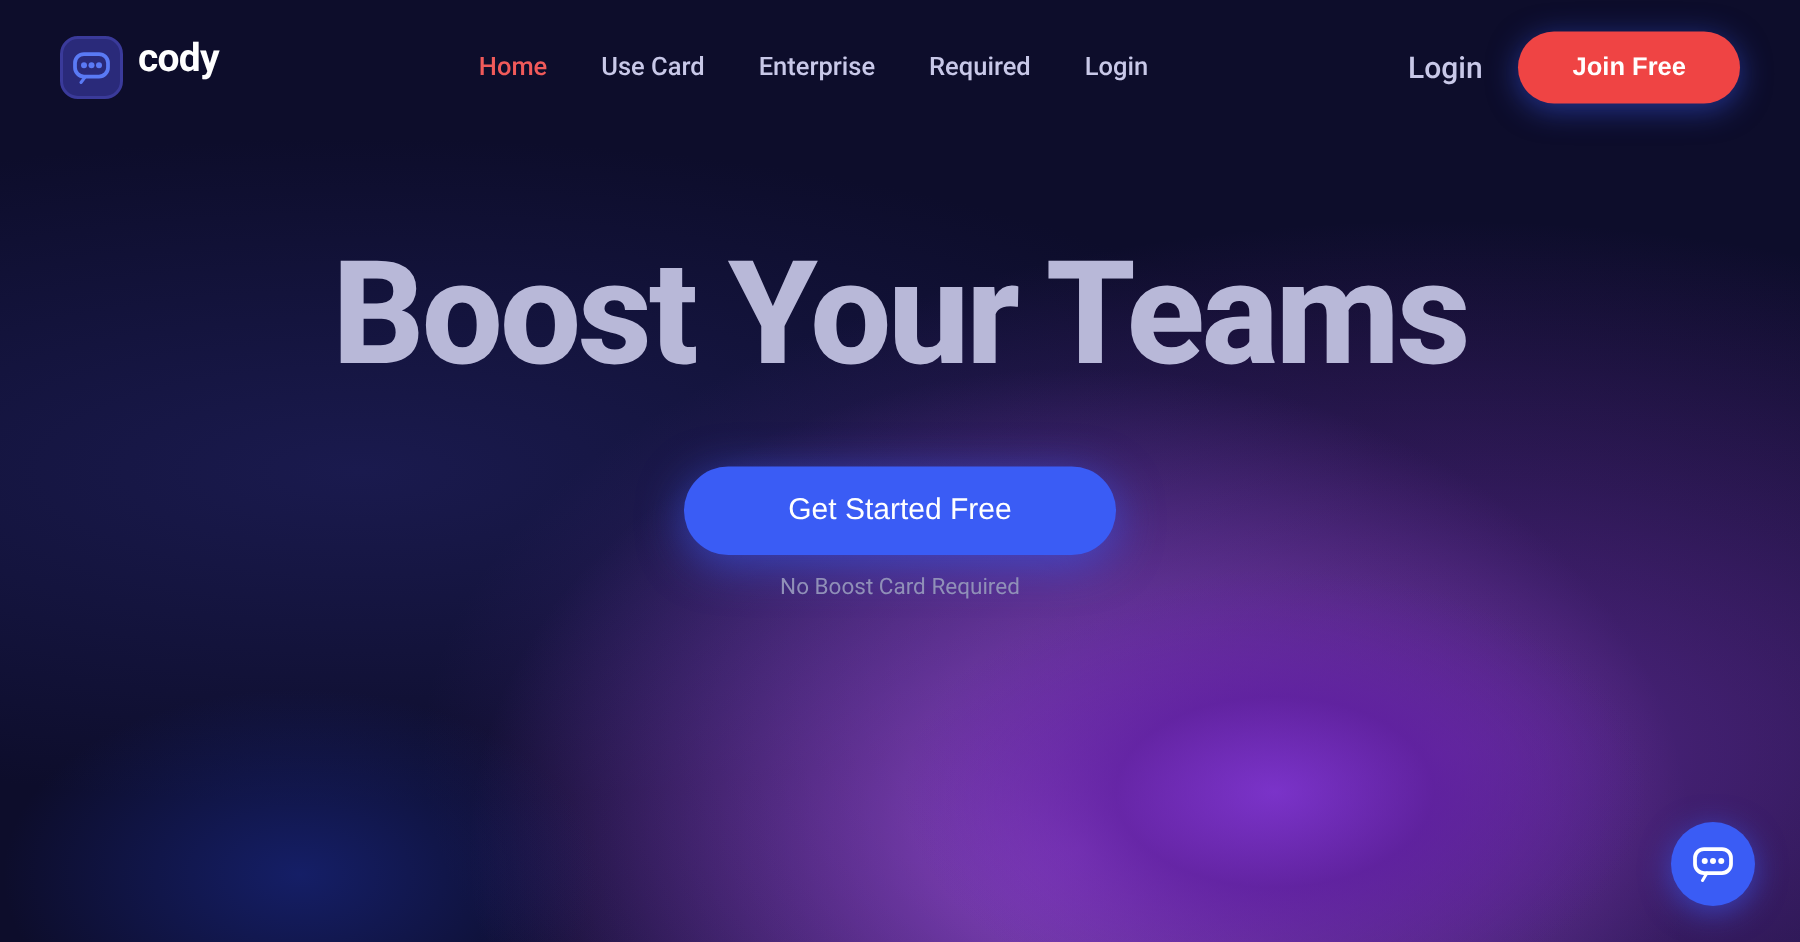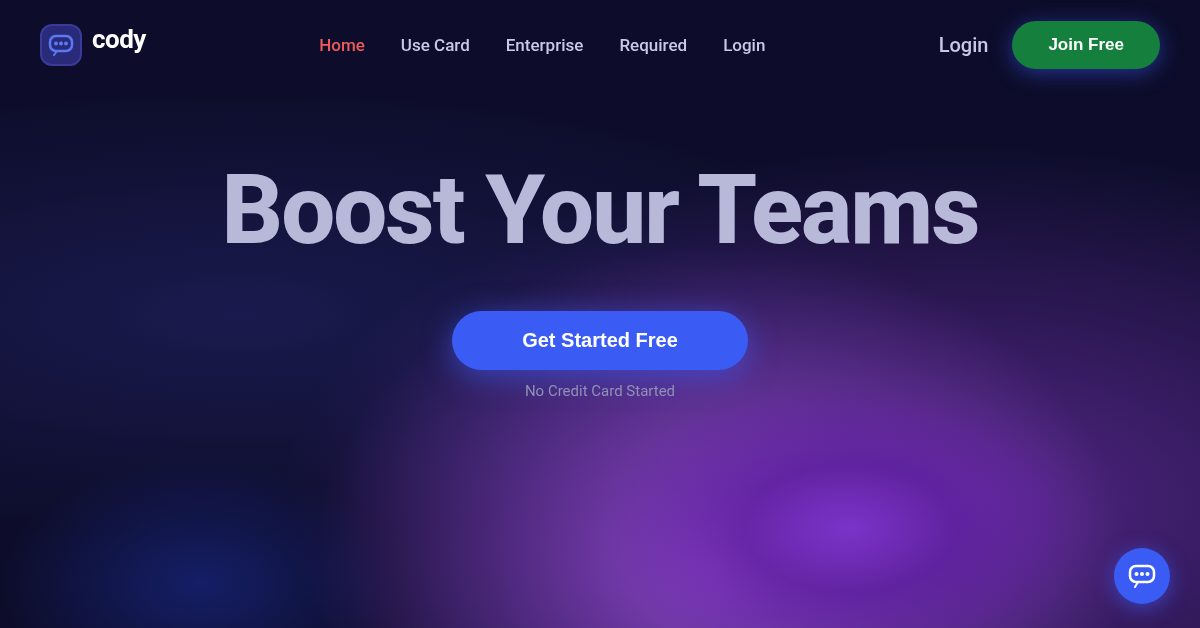--- a/index.html
+++ b/index.html
@@ -116,21 +116,21 @@
       font-size: 20px;
       font-weight: 500;
       background: none;
       border: none;
       cursor: pointer;
       text-decoration: none;
       text-align: right;
     }
 
     .join-btn {
-      background: #15803d;
+      background: #ef4444;
       color: #ffffff;
       font-size: 17px;
       font-weight: 600;
       border: none;
       border-radius: 50px;
       padding: 14px 36px;
       cursor: pointer;
       box-shadow: 0 4px 20px rgba(58, 92, 245, 0.5);
       transition: background 0.2s;
     }
@@ -161,21 +161,21 @@
       display: flex;
       flex-direction: column;
       align-items: center;
       gap: 12px;
     }
 
     .get-started-btn {
       background: #3a5cf5;
       color: #ffffff;
       font-size: 20px;
-      font-weight: 700;
+      font-weight: 400;
       border: none;
       border-radius: 50px;
       padding: 18px 70px;
       cursor: pointer;
       box-shadow: 0 6px 30px rgba(58, 92, 245, 0.6);
       transition: background 0.2s;
     }
 
     .no-credit {
       color: #9090b8;
@@ -245,21 +245,21 @@
   </div>
 </nav>
 
 <section class="hero">
   <h1 class="hero-title">
     <span>Boost Your Teams</span><br>
   </h1>
 
   <div class="hero-cta">
     <button class="get-started-btn">Get Started Free</button>
-    <span class="no-credit">No Credit Card Started</span>
+    <span class="no-credit">No Boost Card Required</span>
   </div>
 </section>
 
 <div class="chat-bubble">
   <svg width="28" height="24" viewBox="0 0 28 24" fill="none" xmlns="http://www.w3.org/2000/svg">
     <rect x="2" y="2" width="24" height="16" rx="6" stroke="white" stroke-width="2.5" fill="none"></rect>
     <circle cx="8.5" cy="10" r="2" fill="white"></circle>
     <circle cx="14" cy="10" r="2" fill="white"></circle>
     <circle cx="19.5" cy="10" r="2" fill="white"></circle>
     <path d="M10 18 L7 23" stroke="white" stroke-width="2" stroke-linecap="round"></path>

